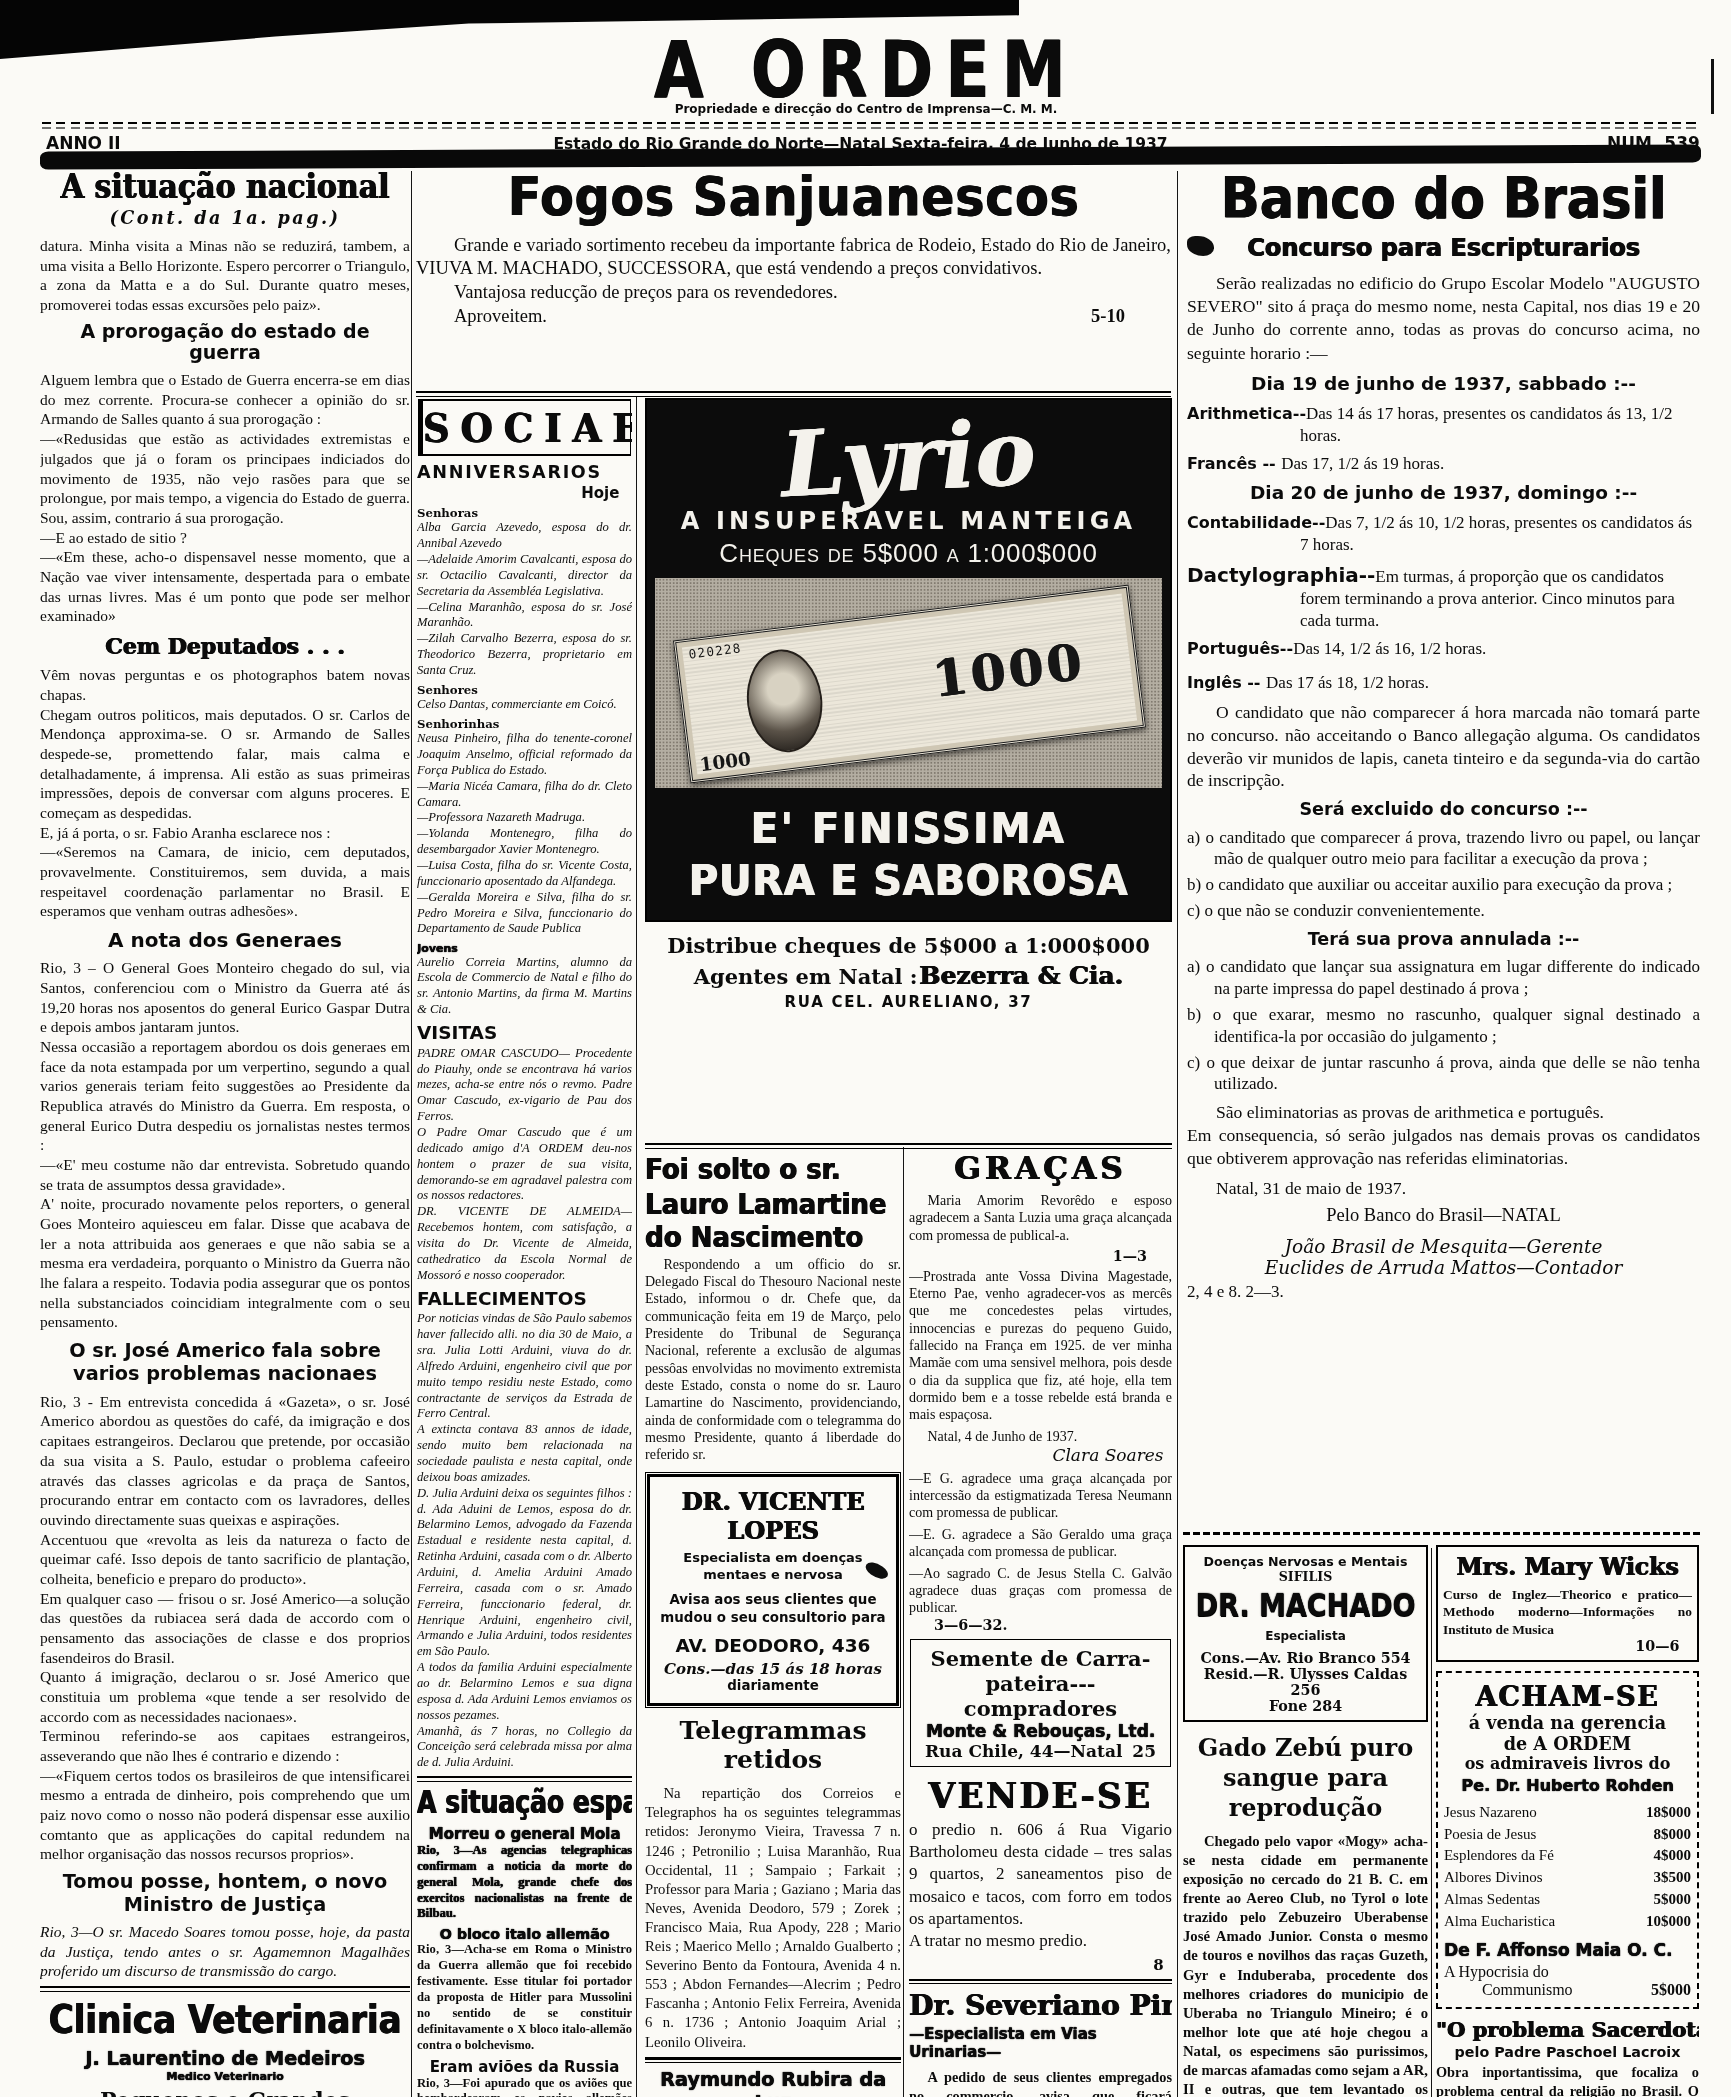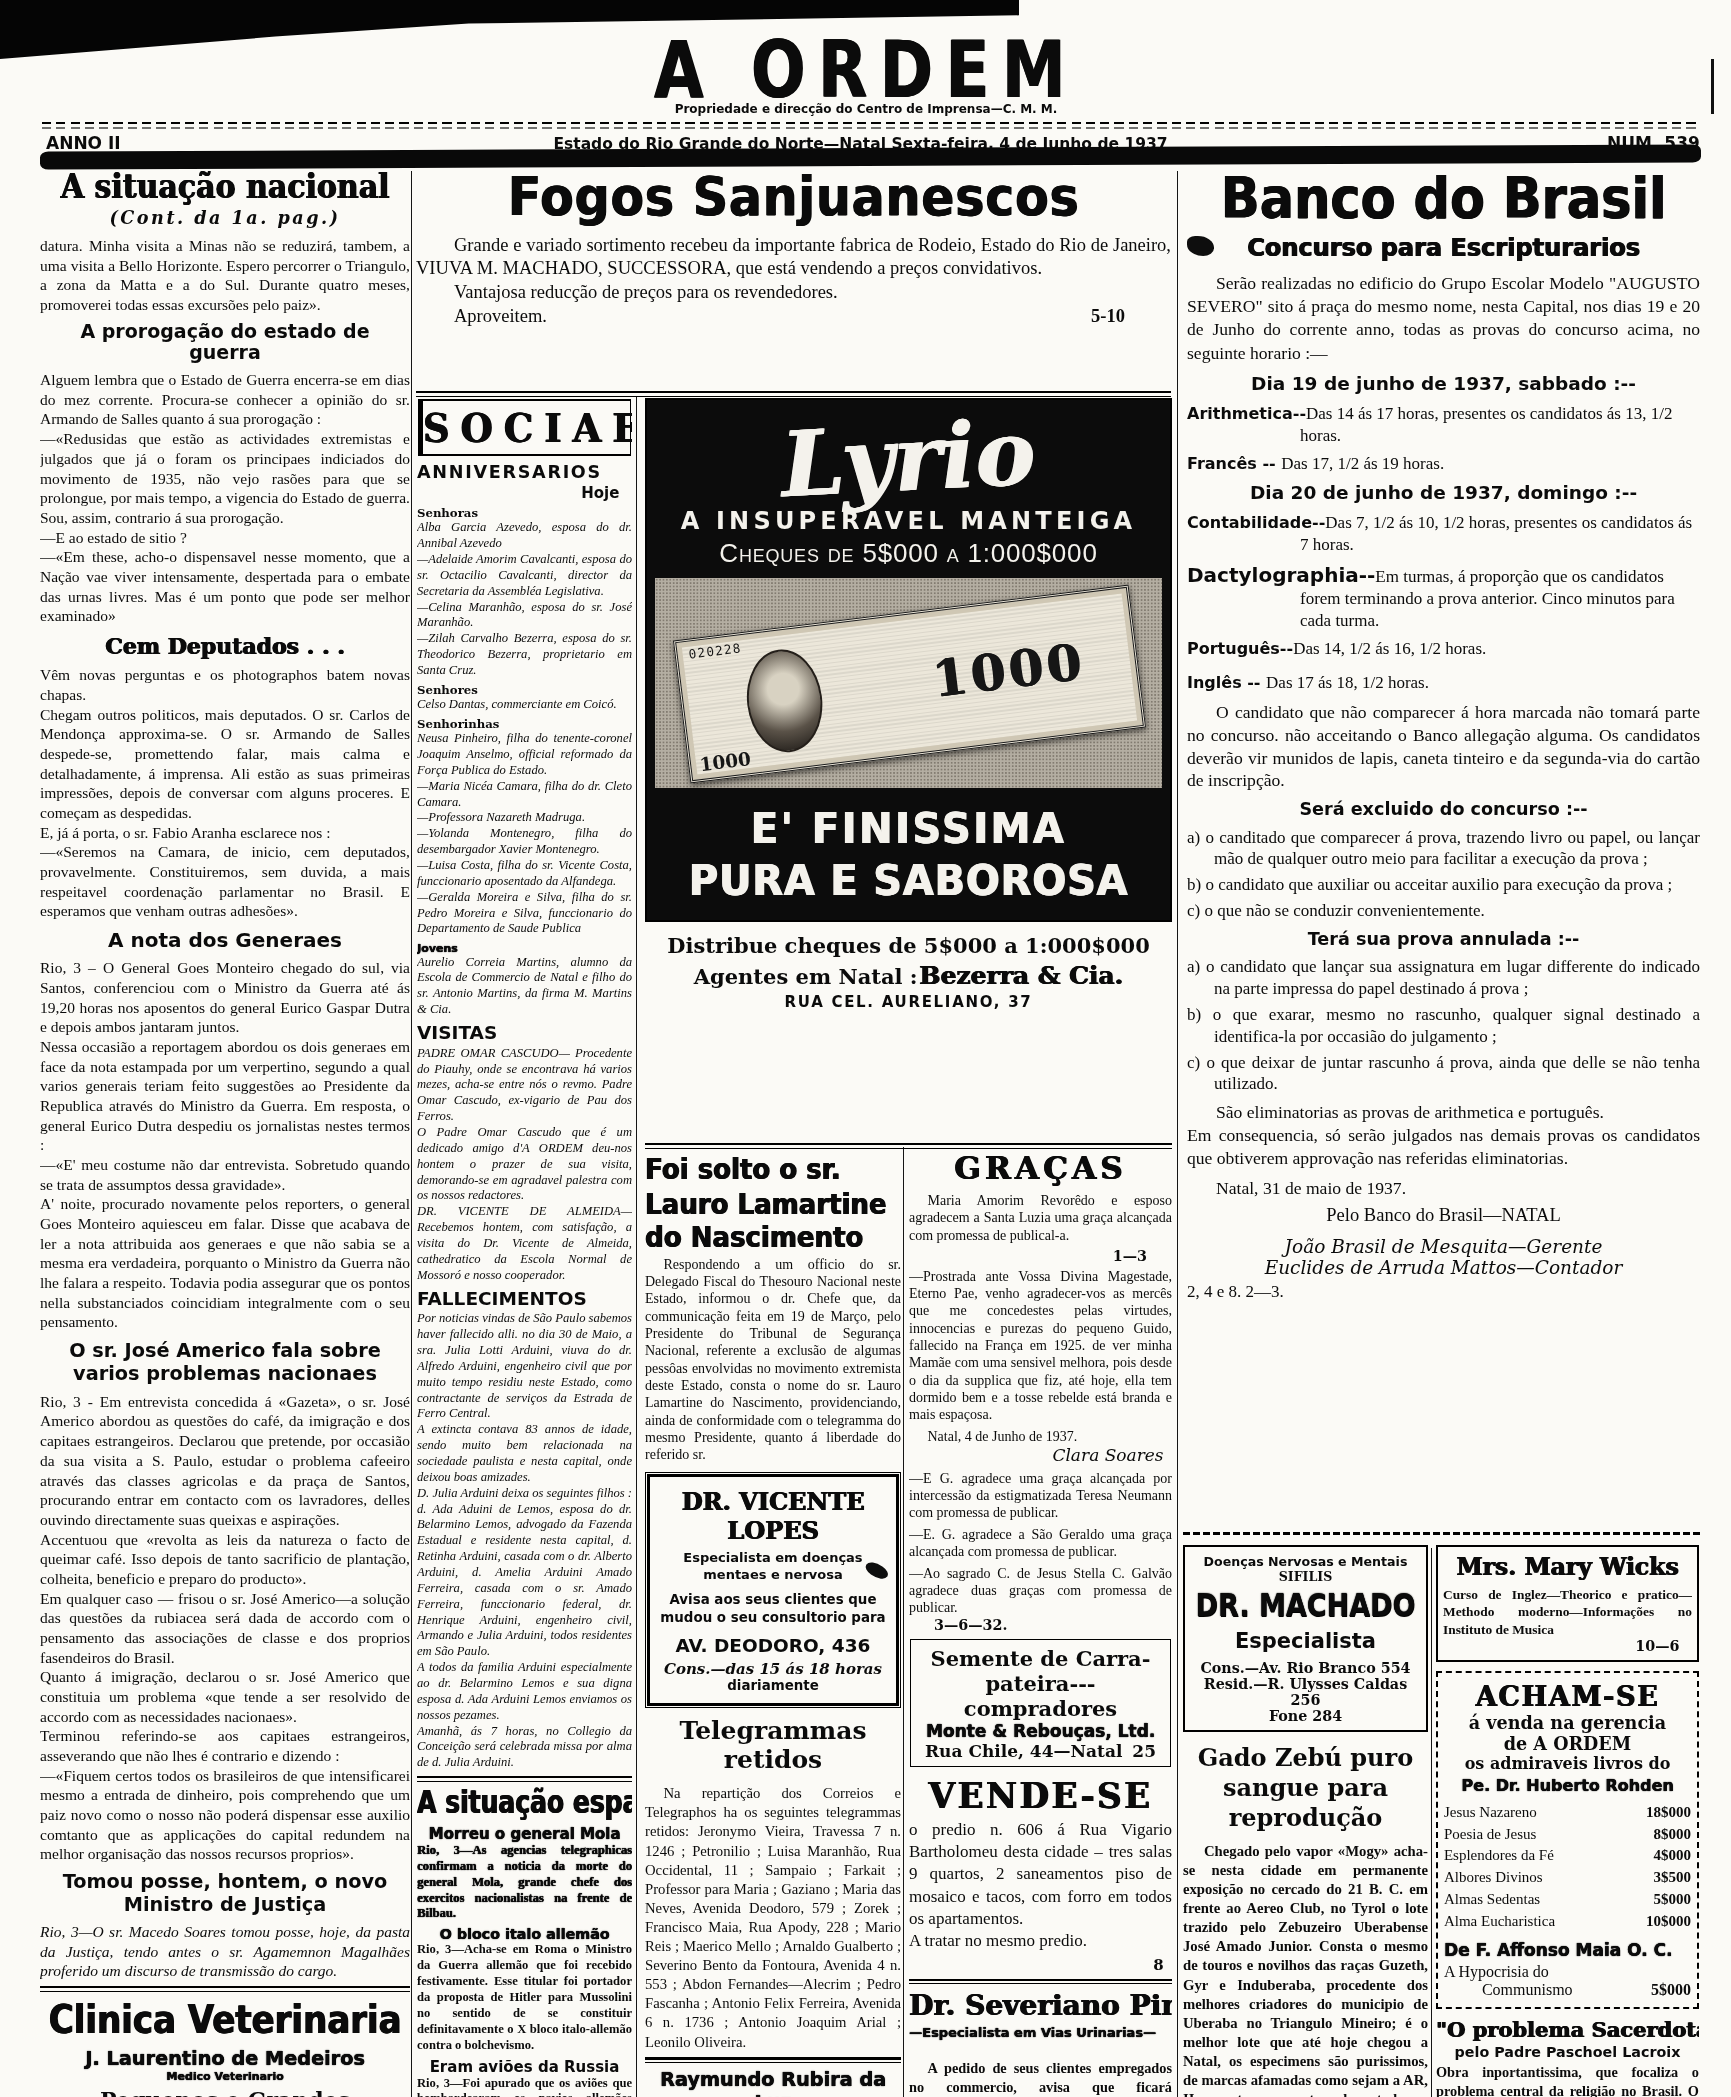--- a/index.html
+++ b/index.html
@@ -216,21 +216,21 @@
         <span class="slab b" style="font-size:17px;">Rua Chile, 44—Natal</span>
         <span class="slab b" style="font-size:17px;">25</span>
       </div>
     </div>
     <h1 class="c slab fat" style="font-size:34px;letter-spacing:2.5px;transform:scaleY(1.05);margin:0 0 4.2px 0;">VENDE-SE</h1>
     <p class="j pre" style="font-size:17px;line-height:1.3;">o predio n. 606 á Rua Vigario Bartholomeu desta cidade – tres salas 9 quartos, 2 saneamentos piso de mosaico e tacos, com forro em todos os apartamentos.
 A tratar no mesmo predio.</p>
     <div class="r slab b" style="font-size:15px;margin-right:8.4px;">8</div>
     <div class="dblrule"></div>
     <h1 class="slab fat" style="font-size:28px;white-space:nowrap;margin:1.7px 0 2.5px 0;">Dr. Severiano Pinto</h1>
-    <div class="sans b smudge" style="font-size:13px;margin-bottom:19px;">—Especialista em Vias Urinarias—</div>
+    <div class="sans b smudge" style="font-size:15px;margin-bottom:7px;">—Especialista em Vias Urinarias—</div>
     <p class="j ind b" style="font-size:14.3px;line-height:1.32;">A pedido de seus clientes empregados no commercio, avisa que ficará diariamente em seu consultorio, á rua Dr. Barata, 170, exclusivamente para attendel-os. até ás 8 horas da noite.</p>
 
   </section>
 
   <section class="flow" style="left:1187px;top:169px;width:513px;height:1359px;">
     <h1 class="c sans fat" style="font-size:51px;transform:scaleY(1.1);margin:0 0 5.9px 0;white-space:nowrap;">Banco do Brasil</h1>
     <div style="position:relative;">
       <span class="blob" style="left:0;top:2.5px;width:27px;height:19.3px;border-radius:30% 60% 40% 60%;"></span>
       <h2 class="c sans fat" style="font-size:24px;margin:0 0 10px 0;white-space:nowrap;">Concurso para Escripturarios</h2>
     </div>
@@ -266,21 +266,21 @@
     <div class="c it slab" style="font-size:18.5px;">Euclides de Arruda Mattos—Contador</div>
     <div style="font-size:17px;margin-top:4.2px;">2, 4 e 8. 2—3.</div>
   </section>
   <div class="abs wavy" style="left:1183px;top:1532px;width:517px;"></div>
 
   <section class="flow" style="left:1183px;top:1545px;width:245px;height:951px;">
     <div class="boxed" style="padding:6.7px 4.2px;border-width:2.5px;">
       <div class="c sans b" style="font-size:12.6px;">Doenças Nervosas e Mentais</div>
       <div class="c slab b" style="font-size:12.6px;margin-bottom:6.7px;">SIFILIS</div>
       <div class="c sans fat smudge" style="font-size:27px;transform:scaleY(1.15);margin-bottom:7.6px;">DR. MACHADO</div>
-      <div class="c sans b" style="font-size:21px;margin-bottom:6.7px;">Especialista</div>
+      <div class="c sans b" style="font-size:12px;margin-bottom:6.7px;">Especialista</div>
       <div class="c slab b" style="font-size:14.3px;">Cons.—Av. Rio Branco 554</div>
       <div class="c slab b" style="font-size:14.3px;">Resid.—R. Ulysses Caldas 256</div>
       <div class="c slab b" style="font-size:14.3px;">Fone 284</div>
     </div>
     <h2 class="c slab b" style="font-size:24px;line-height:1.25;margin:11px 0 8.4px 0;">Gado Zebú puro sangue para reprodução</h2>
     <p class="j b" style="font-size:14.7px;line-height:1.3;text-indent:21px;">Chegado pelo vapor «Mogy» acha-se nesta cidade em permanente exposição no cercado do 21 B. C. em frente ao Aereo Club, no Tyrol o lote trazido pelo Zebuzeiro Uberabense José Amado Junior. Consta o mesmo de touros e novilhos das raças Guzeth, Gyr e Induberaba, procedente dos melhores criadores do municipio de Uberaba no Triangulo Mineiro; é o melhor lote que até hoje chegou a Natal, os especimens são purissimos, de marcas afamadas como sejam a AR, II e outras, que tem levantado os primeiros premios nas grandes Exposições Agro Pecuaria de Uberaba, Agua Branca (S. Paulo), e Rio de Janeiro. Para mais informações procure o proprietario no Hotel Internacional ou sr. José Suassuna, á rua Cel, Bonifacio, 645,</p>
 
   </section>
 
   <section class="flow" style="left:1436px;top:1545px;width:263px;height:951px;">

